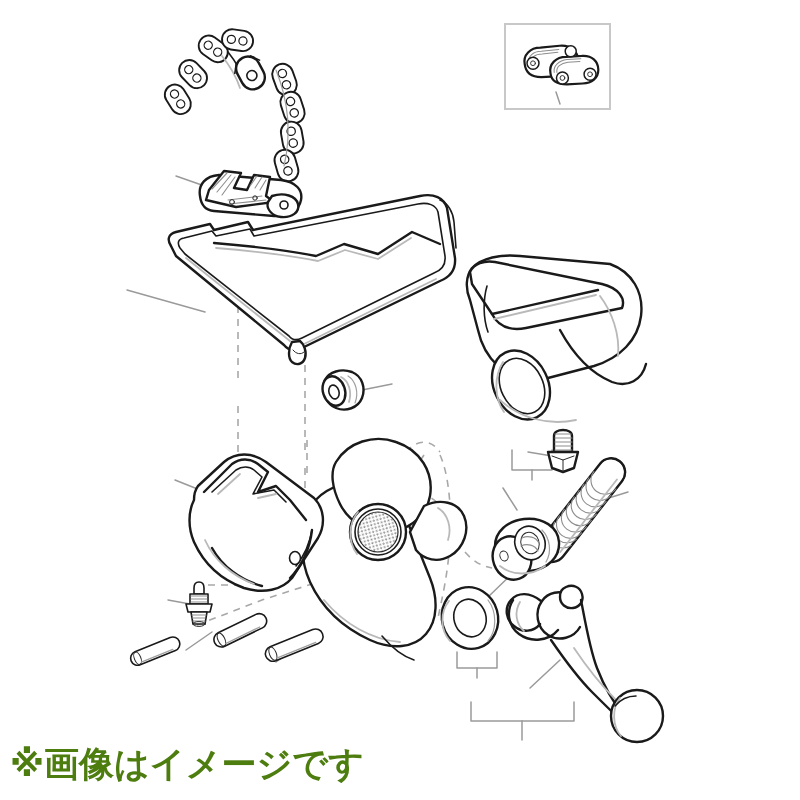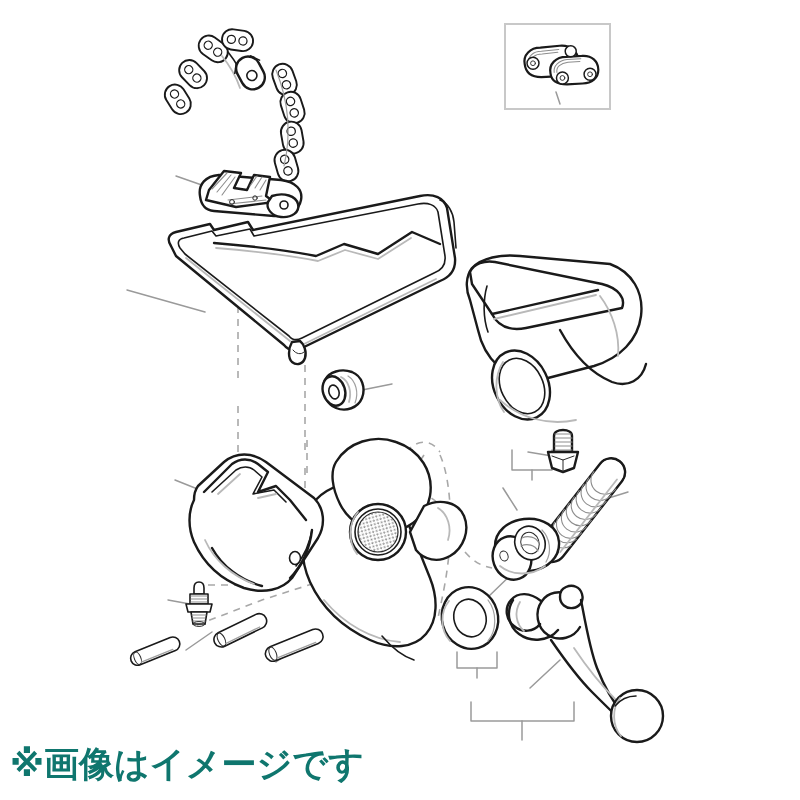--- a/index.html
+++ b/index.html
@@ -34,21 +34,21 @@
     left: 10px;
     top: 742px;
     width: 700px;
     height: 50px;
   }
   .caption-text {
     font-family: "DejaVu Sans", "Liberation Sans", sans-serif;
     font-size: 35px;
     font-weight: 700;
     line-height: 44px;
-    color: #0f766e;
+    color: #4d7c0f;
     letter-spacing: 0px;
     white-space: nowrap;
   }
 </style>
 </head>
 <body>
 
 <div id="figure-root">
 
   <svg id="diagram-svg" viewBox="0 0 800 800" xmlns="http://www.w3.org/2000/svg">

